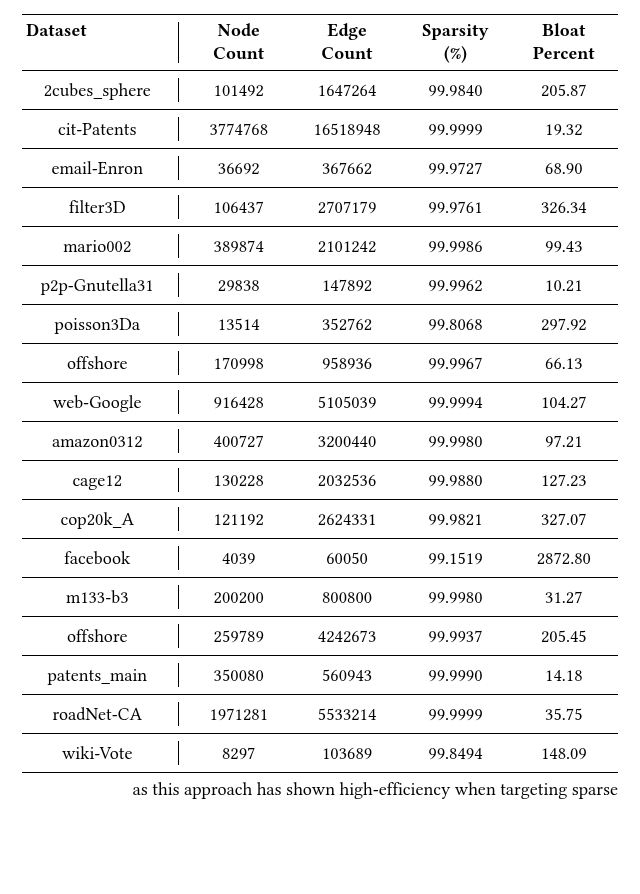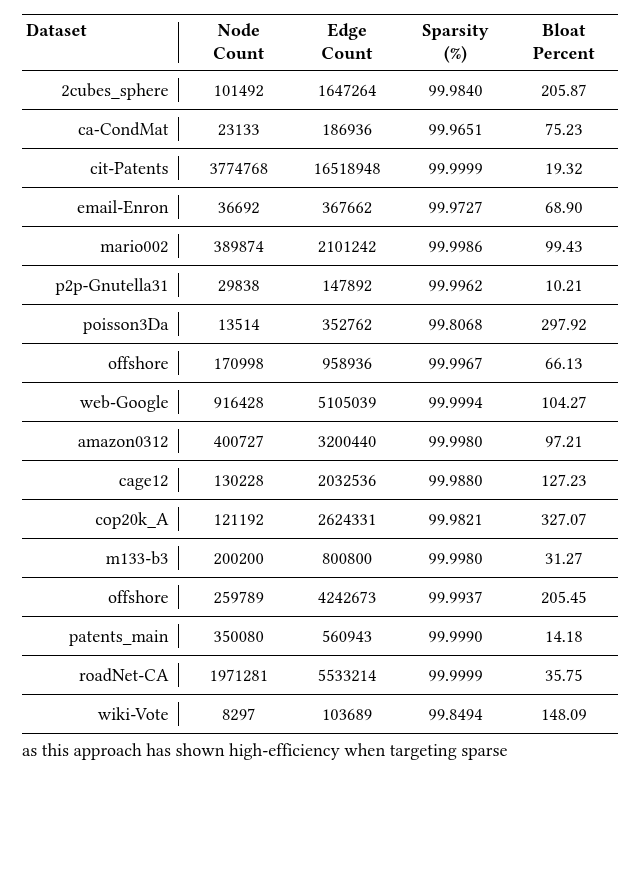--- a/index.html
+++ b/index.html
@@ -44,21 +44,21 @@
       padding: 9px 2px 9px 2px;
       text-align: center;
       border: none;
       vertical-align: middle;
       font-variant-numeric: lining-nums;
     }
     tbody tr.data td {
       border-bottom: 1px solid #000;
     }
     tbody td.dataset-cell {
-      text-align: right;
+      text-align: center;
       padding-left: 4px;
       white-space: nowrap;
     }
     tbody tr:first-child td { border-top: none; }
 
     
     .vbar {
       position: relative;
       text-align: center;
     }
@@ -85,21 +85,21 @@
     }
 
     col.c-name { width: 148px; }
     col.c-bar  { width: 14px; }
     col.c-num  { width: 108px; }
 
     .after-table {
       font-size: 18px;
       padding-top: 4px;
       line-height: 1.35;
-      text-align: left;
+      text-align: right;
     }
   </style>
 </head>
 <body>
 <div class="page">
 
 <table>
   <colgroup>
     <col class="c-name">
     <col class="c-bar">
@@ -143,44 +143,44 @@
         </tr>
   <tr class="data">
           <td class="dataset-cell">2cubes_sphere</td>
           <td class="vbar"></td>
           <td>101492</td>
           <td>1647264</td>
           <td>99.9840</td>
           <td>205.87</td>
         </tr>
         <tr class="data">
-          <td class="dataset-cell">ca-CondMat</td>
-          <td class="vbar"></td>
-          <td>23133</td>
-          <td>186936</td>
-          <td>99.9651</td>
-          <td>75.23</td>
-        </tr>
-        <tr class="data">
           <td class="dataset-cell">cit-Patents</td>
           <td class="vbar"></td>
           <td>3774768</td>
           <td>16518948</td>
           <td>99.9999</td>
           <td>19.32</td>
         </tr>
         <tr class="data">
           <td class="dataset-cell">email-Enron</td>
           <td class="vbar"></td>
           <td>36692</td>
           <td>367662</td>
           <td>99.9727</td>
           <td>68.90</td>
         </tr>
         <tr class="data">
+          <td class="dataset-cell">filter3D</td>
+          <td class="vbar"></td>
+          <td>106437</td>
+          <td>2707179</td>
+          <td>99.9761</td>
+          <td>326.34</td>
+        </tr>
+        <tr class="data">
           <td class="dataset-cell">mario002</td>
           <td class="vbar"></td>
           <td>389874</td>
           <td>2101242</td>
           <td>99.9986</td>
           <td>99.43</td>
         </tr>
         <tr class="data">
           <td class="dataset-cell">p2p-Gnutella31</td>
           <td class="vbar"></td>
@@ -231,20 +231,28 @@
         </tr>
         <tr class="data">
           <td class="dataset-cell">cop20k_A</td>
           <td class="vbar"></td>
           <td>121192</td>
           <td>2624331</td>
           <td>99.9821</td>
           <td>327.07</td>
         </tr>
         <tr class="data">
+          <td class="dataset-cell">facebook</td>
+          <td class="vbar"></td>
+          <td>4039</td>
+          <td>60050</td>
+          <td>99.1519</td>
+          <td>2872.80</td>
+        </tr>
+        <tr class="data">
           <td class="dataset-cell">m133-b3</td>
           <td class="vbar"></td>
           <td>200200</td>
           <td>800800</td>
           <td>99.9980</td>
           <td>31.27</td>
         </tr>
         <tr class="data">
           <td class="dataset-cell">offshore</td>
           <td class="vbar"></td>

